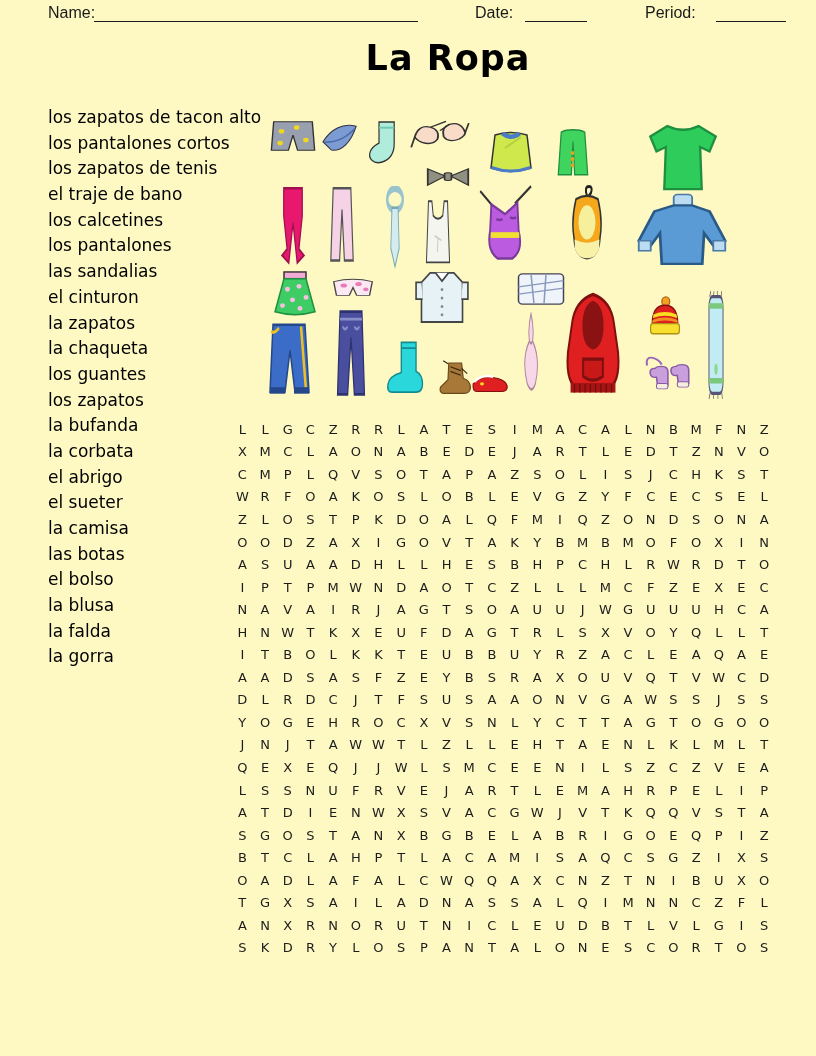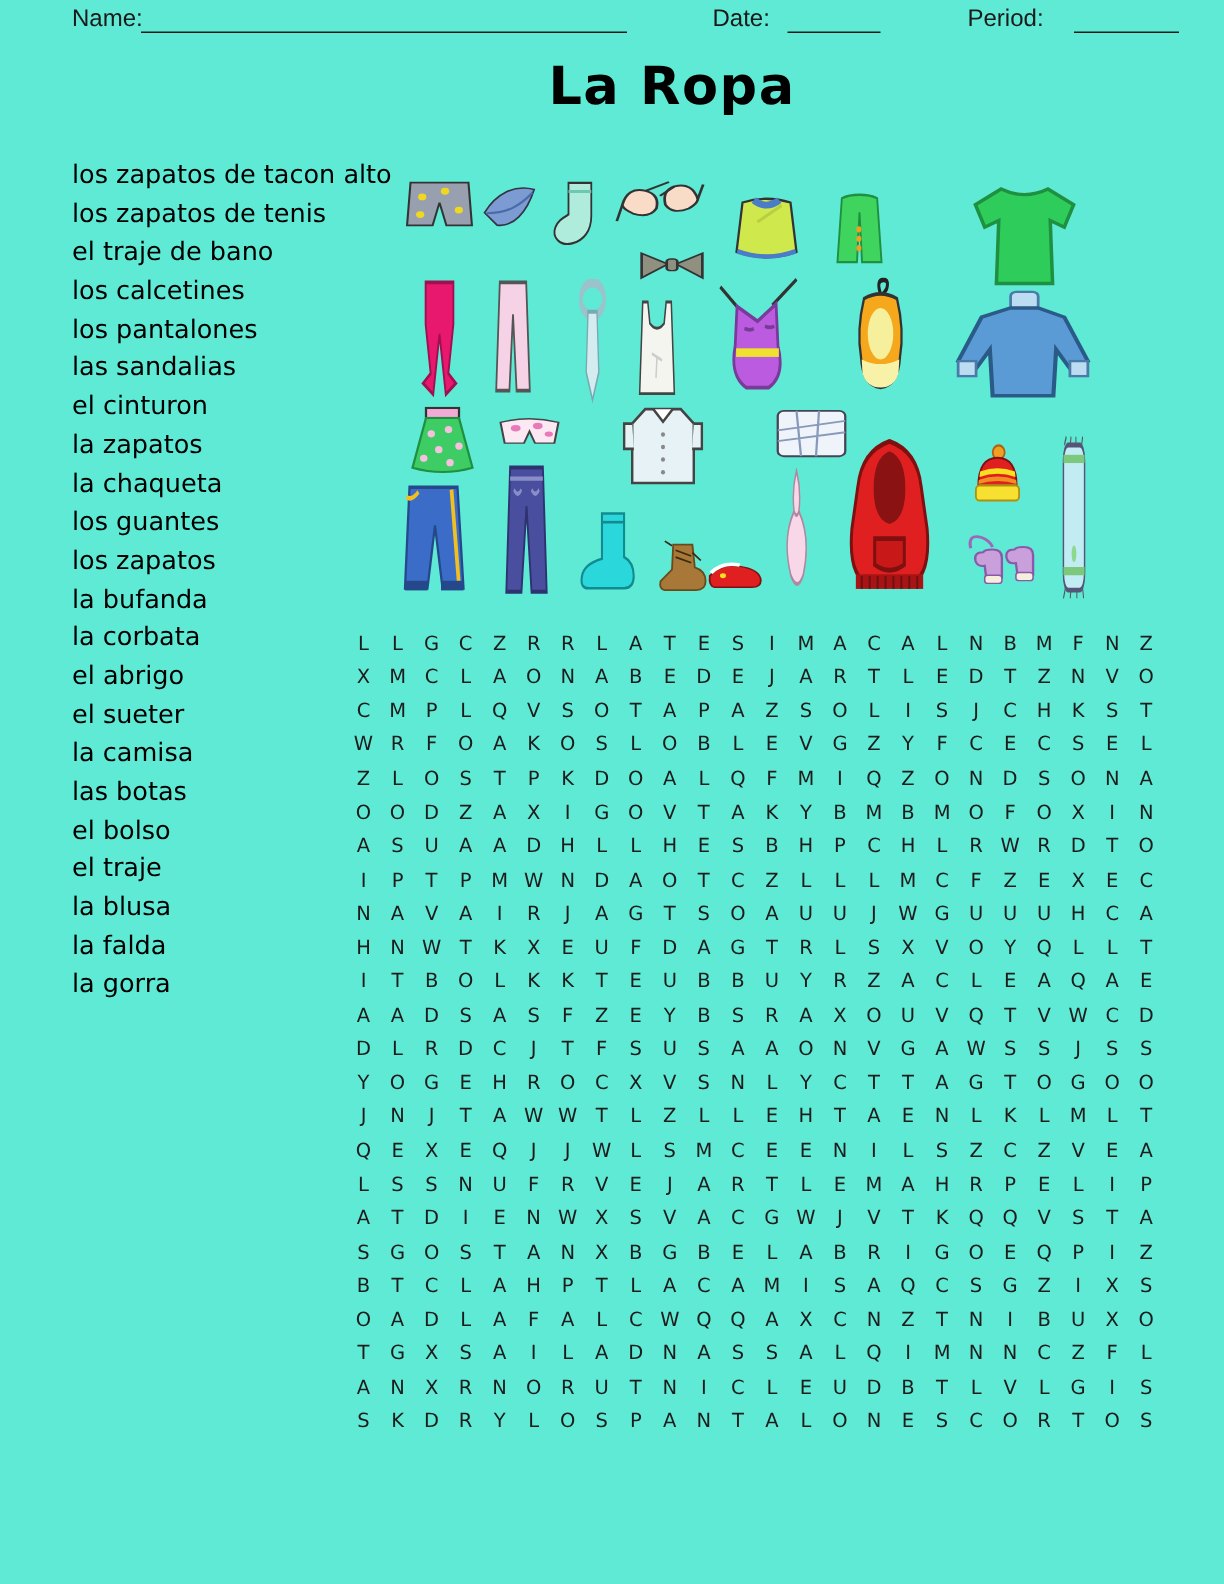--- a/index.html
+++ b/index.html
@@ -1,16 +1,16 @@
 <!DOCTYPE html>
 <html><head>
 <meta charset="utf-8">
 <style>
   html,body{margin:0;padding:0;background:#fff;}
-  .page{position:relative;width:816px;height:1056px;background:#5eead4;overflow:hidden;
+  .page{position:relative;width:816px;height:1056px;background:#fef9c3;overflow:hidden;
         font-family:"Liberation Sans", sans-serif;color:#111;}
   
   .hdr-label{position:absolute;font-size:16px;color:#1a1a1a;}
   .blank{position:absolute;border-bottom:1.6px solid #1a1a1a;height:18px;}
   
   .title{position:absolute;left:0;top:38px;width:816px;text-align:center;
          font-family:"DejaVu Sans", sans-serif;font-size:35px;font-weight:bold;
          letter-spacing:1px;color:#000;padding-left:40px;}
   
   .wordlist{position:absolute;left:48px;top:105px;width:190px;list-style:none;margin:0;padding:0;}
@@ -34,38 +34,38 @@
   <div class="blank" style="left:94px;top:3px;width:324px;"></div>
   <span class="hdr-label" style="left:475px;top:4px;">Date:</span>
   <div class="blank" style="left:525px;top:3px;width:62px;"></div>
   <span class="hdr-label" style="left:645px;top:4px;">Period:</span>
   <div class="blank" style="left:716px;top:3px;width:70px;"></div>
 
   <div class="title">La Ropa</div>
 
   <div class="wordlist">
       <div>los zapatos de tacon alto</div>
+      <div>los pantalones cortos</div>
       <div>los zapatos de tenis</div>
       <div>el traje de bano</div>
       <div>los calcetines</div>
       <div>los pantalones</div>
       <div>las sandalias</div>
       <div>el cinturon</div>
       <div>la zapatos</div>
       <div>la chaqueta</div>
       <div>los guantes</div>
       <div>los zapatos</div>
       <div>la bufanda</div>
       <div>la corbata</div>
       <div>el abrigo</div>
       <div>el sueter</div>
       <div>la camisa</div>
       <div>las botas</div>
       <div>el bolso</div>
-      <div>el traje</div>
       <div>la blusa</div>
       <div>la falda</div>
       <div>la gorra</div>
     </div>
 
   <div class="illus">
 
     <svg class="ico" style="left:270px;top:118px;width:46px;height:38px" viewBox="0 0 100 100" preserveAspectRatio="none">
       <path d="M8 10 H92 L97 85 H60 L50 45 L40 85 H3 Z" fill="#98a0b0" stroke="#333" stroke-width="3"></path>
       <circle cx="25" cy="35" r="6" fill="#f0d820"></circle>

